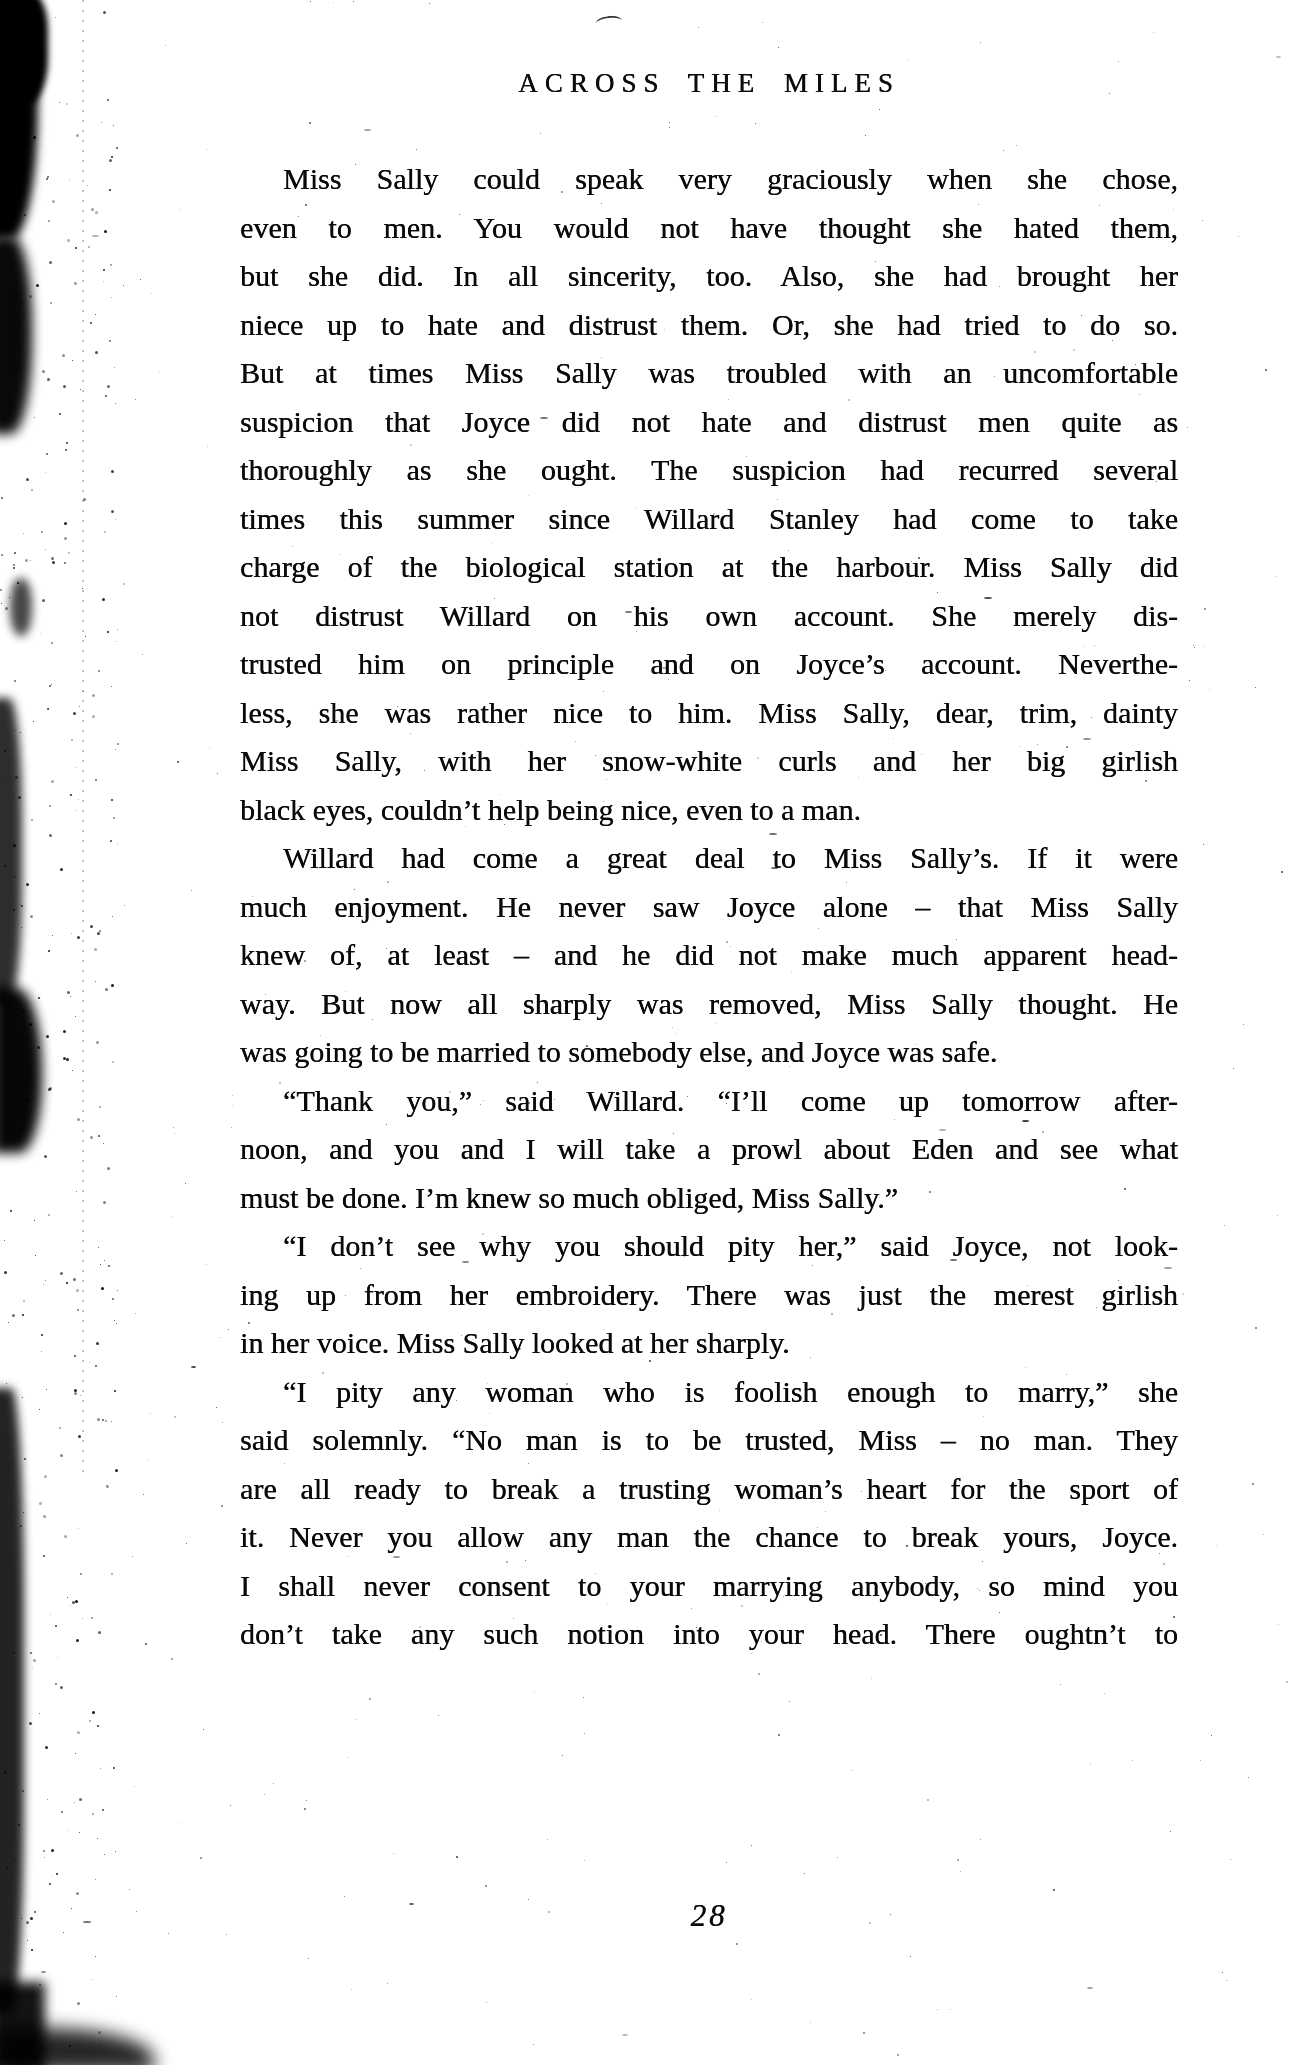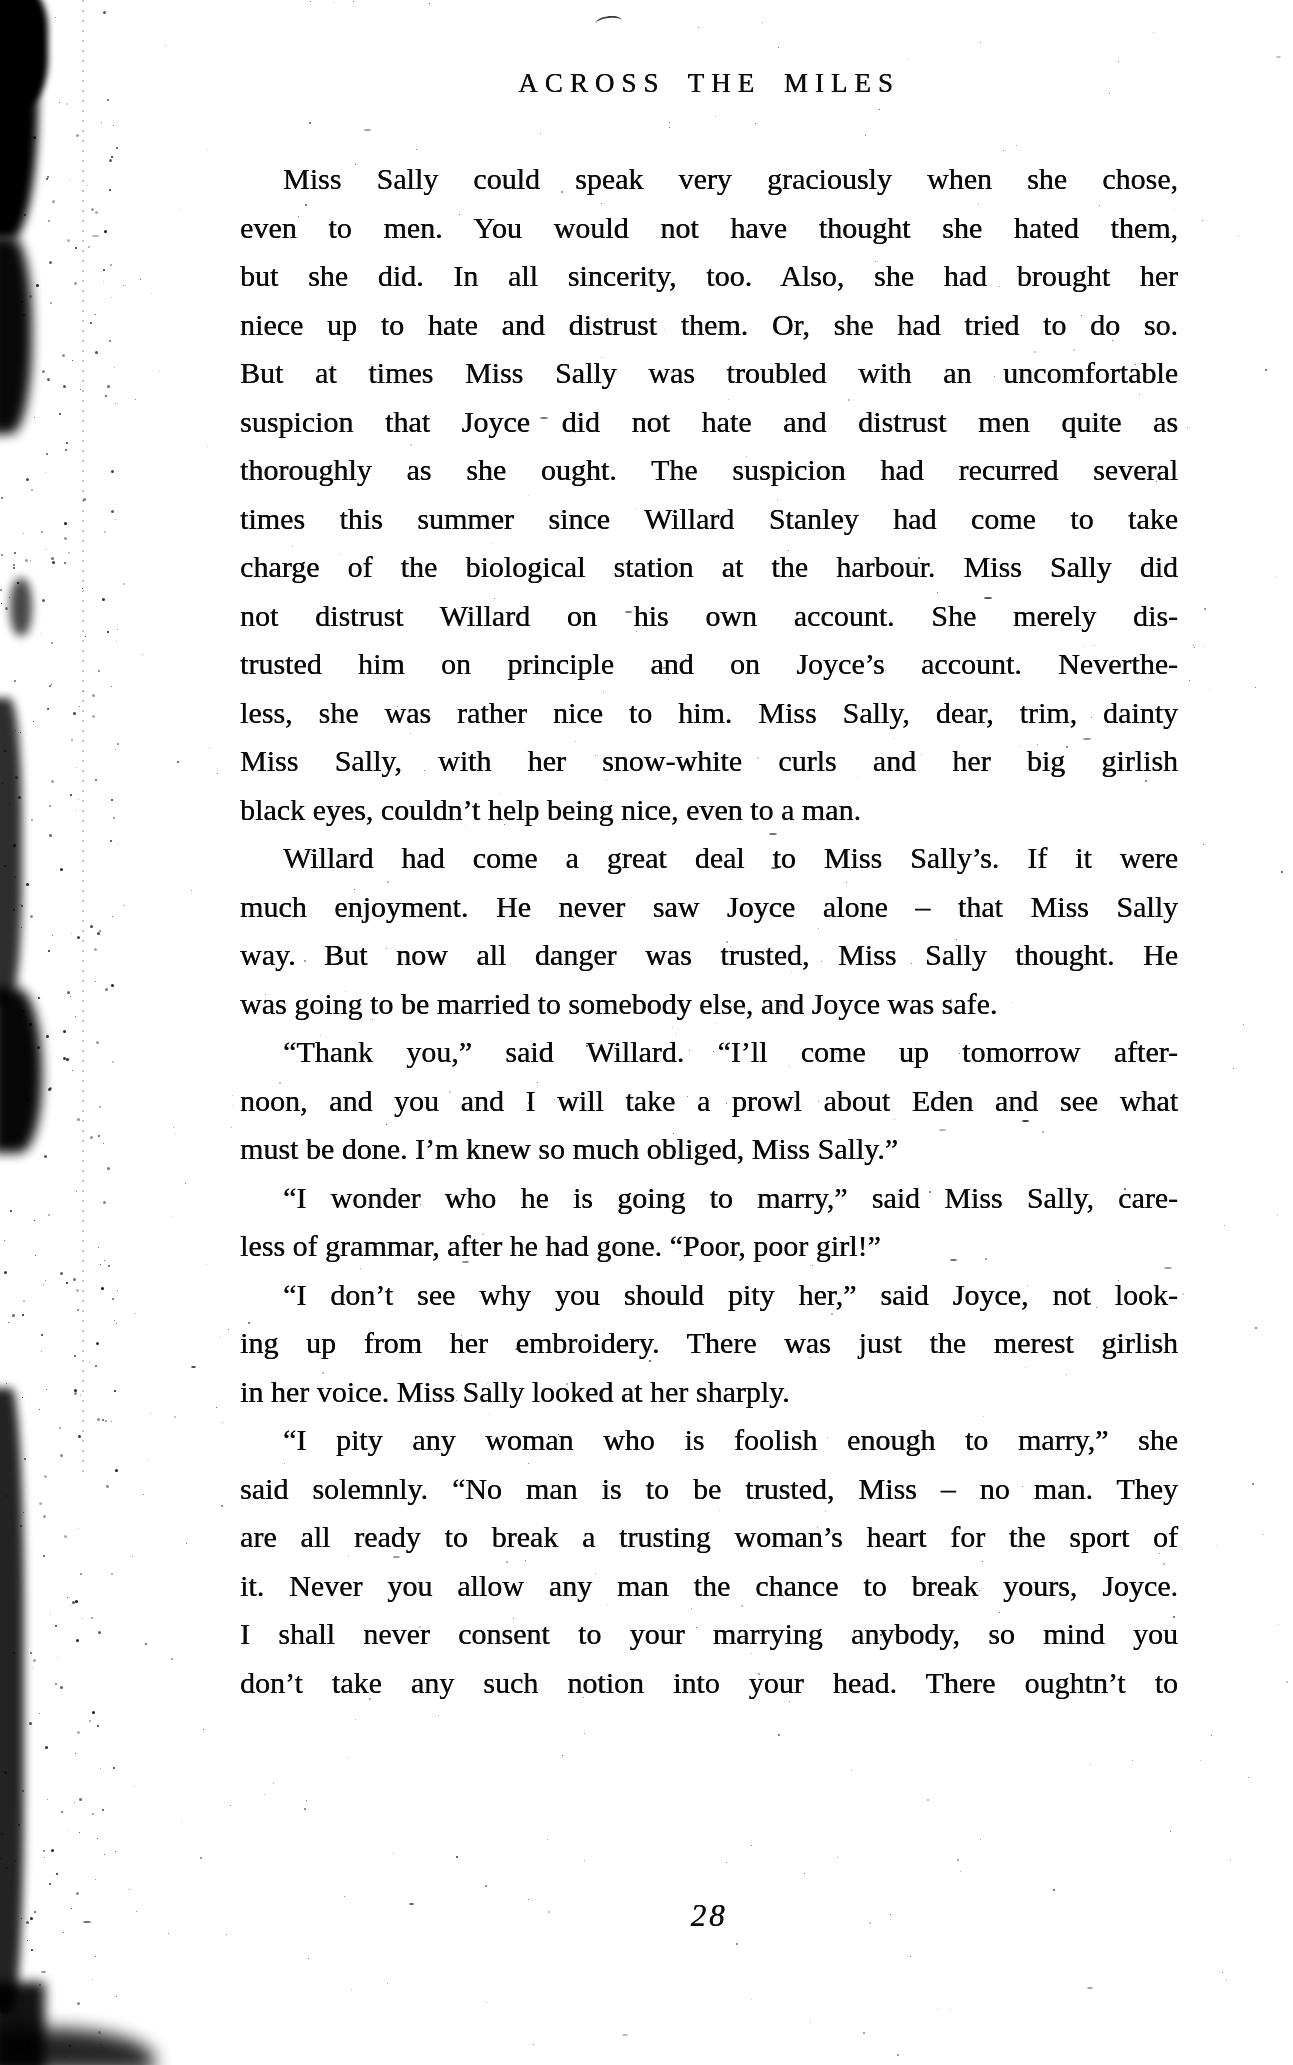--- a/index.html
+++ b/index.html
@@ -818,31 +818,28 @@
       <div class="line">charge of the biological station at the harbour. Miss Sally did</div>
       <div class="line">not distrust Willard on his own account. She merely dis-</div>
       <div class="line">trusted him on principle and on Joyce’s account. Neverthe-</div>
       <div class="line">less, she was rather nice to him. Miss Sally, dear, trim, dainty</div>
       <div class="line">Miss Sally, with her snow-white curls and her big girlish</div>
       <div class="line endp">black eyes, couldn’t help being nice, even to a man.</div>
     </div>
     <div class="para">
       <div class="line indent">Willard had come a great deal to Miss Sally’s. If it were</div>
       <div class="line">much enjoyment. He never saw Joyce alone – that Miss Sally</div>
-      <div class="line">way. But now all danger was trusted, Miss Sally thought. He</div>
+      <div class="line">knew of, at least – and he did not make much apparent head-</div>
+      <div class="line">way. But now all sharply was removed, Miss Sally thought. He</div>
       <div class="line endp">was going to be married to somebody else, and Joyce was safe.</div>
     </div>
     <div class="para">
       <div class="line indent">“Thank you,” said Willard. “I’ll come up tomorrow after-</div>
       <div class="line">noon, and you and I will take a prowl about Eden and see what</div>
       <div class="line endp">must be done. I’m knew so much obliged, Miss Sally.”</div>
-    </div>
-    <div class="para">
-      <div class="line indent">“I wonder who he is going to marry,” said Miss Sally, care-</div>
-      <div class="line endp">less of grammar, after he had gone. “Poor, poor girl!”</div>
     </div>
     <div class="para">
       <div class="line indent">“I don’t see why you should pity her,” said Joyce, not look-</div>
       <div class="line">ing up from her embroidery. There was just the merest girlish</div>
       <div class="line endp">in her voice. Miss Sally looked at her sharply.</div>
     </div>
     <div class="para">
       <div class="line indent">“I pity any woman who is foolish enough to marry,” she</div>
       <div class="line">said solemnly. “No man is to be trusted, Miss – no man. They</div>
       <div class="line">are all ready to break a trusting woman’s heart for the sport of</div>

